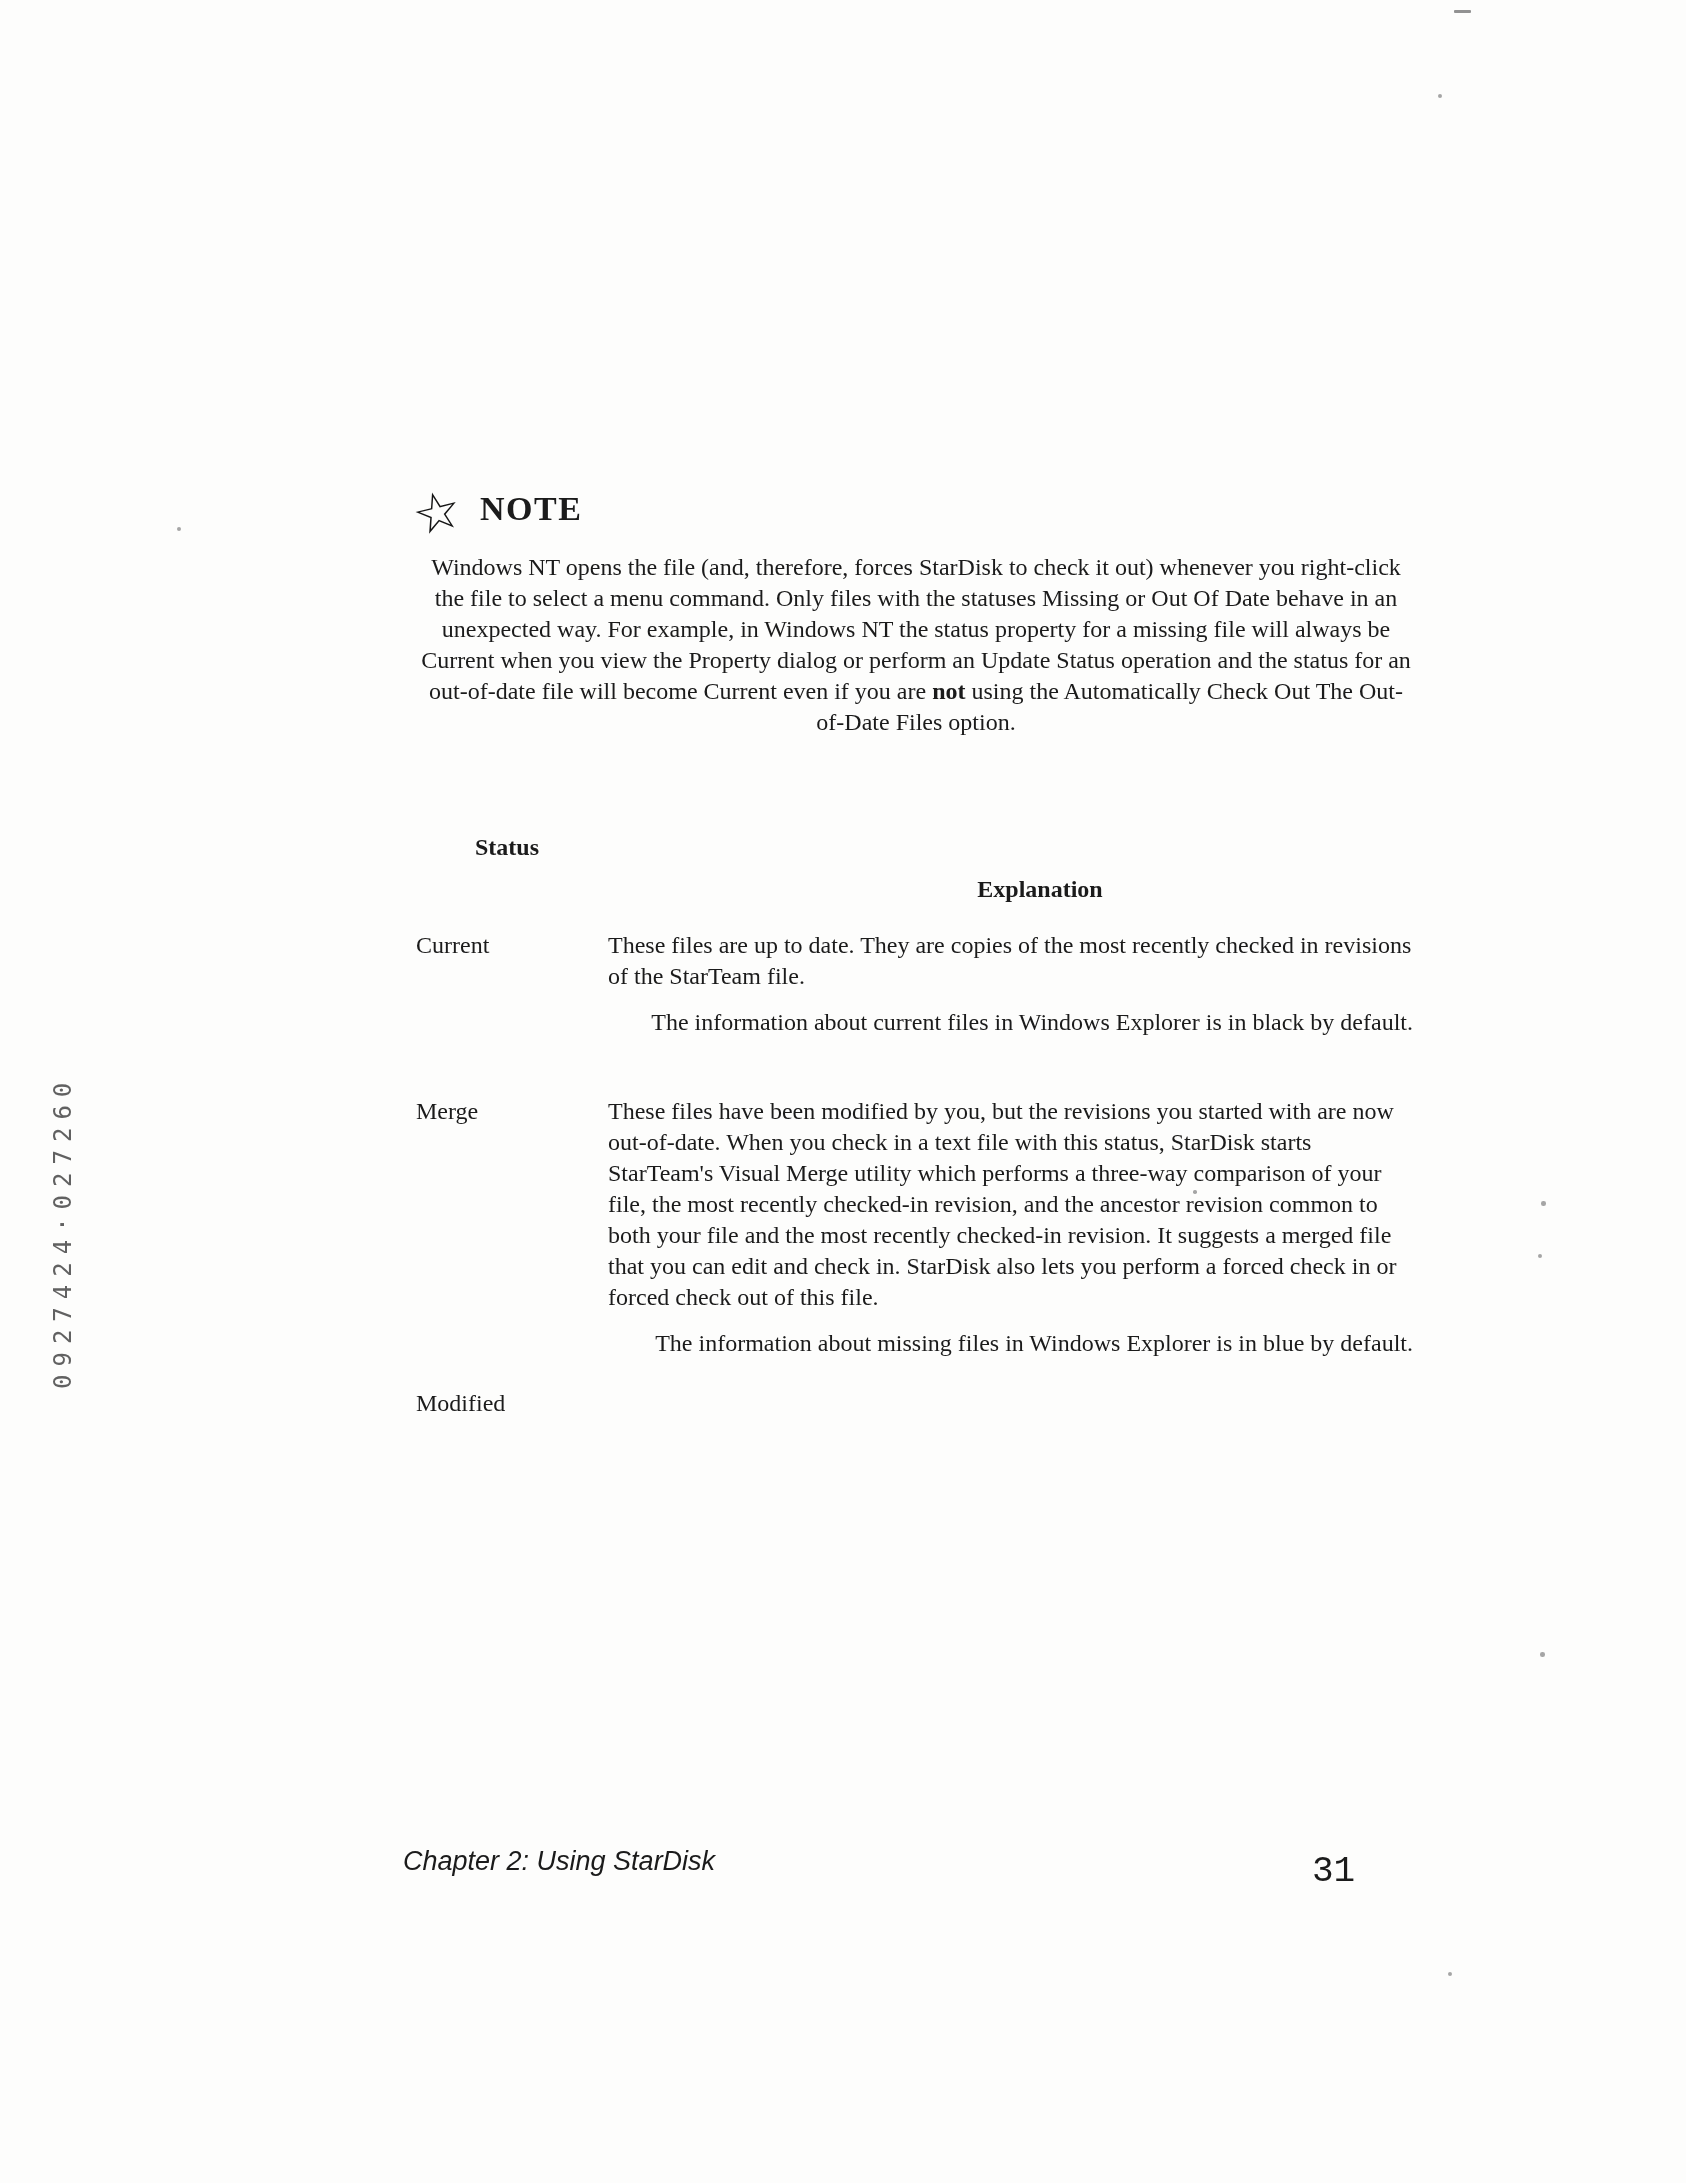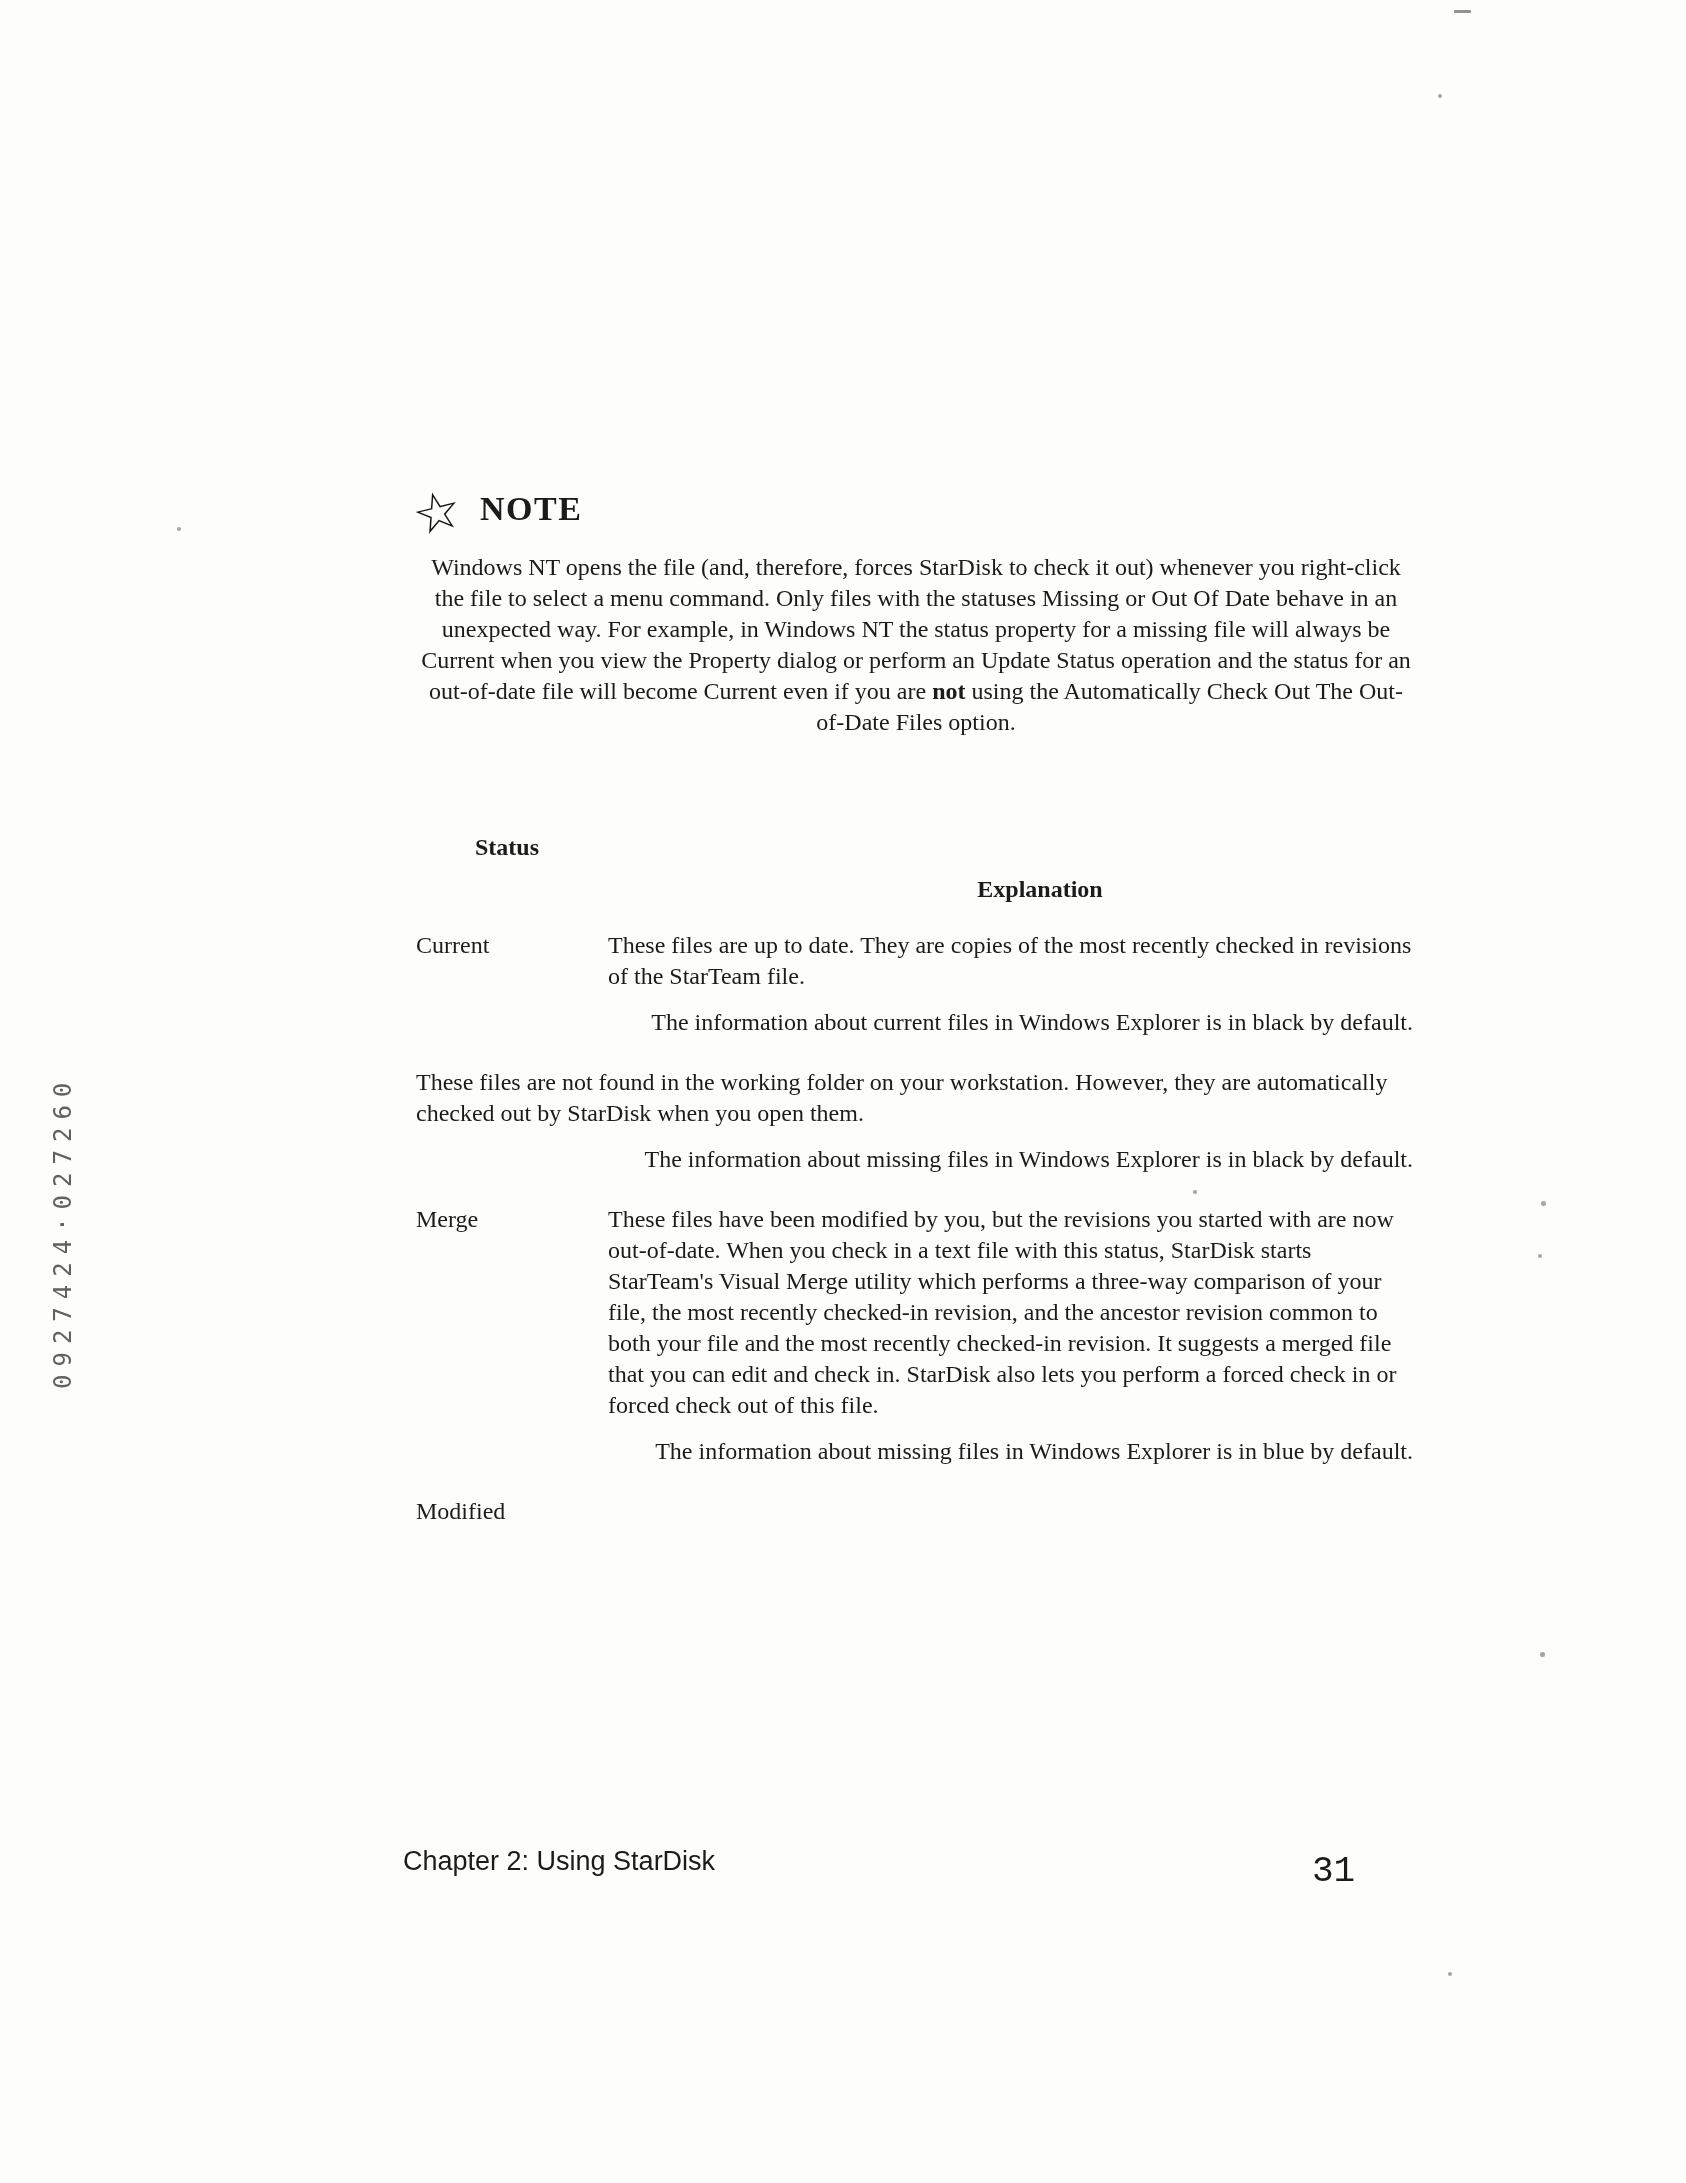--- a/index.html
+++ b/index.html
@@ -51,20 +51,21 @@
   .status-cell{width:192px; flex:0 0 192px;}
   .expl-cell{flex:1;}
   .expl-cell p{margin:0 0 15px 0;}
   .expl-cell p:last-child{margin-bottom:0;text-align:right;}
 
   
   .footer-chapter{
     position:absolute; left:403px; top:1846px;
     font-family:"Liberation Sans", sans-serif;
     font-size:27px;
+    font-style:italic;
   }
   .footer-page{
     position:absolute; left:1312px; top:1856px;
     font-family:Liberation Mono, monospace;
     font-size:36px;
   }
 
   
   .margin-artifact{
     position:absolute; left:48px; top:823px;
@@ -110,24 +111,20 @@
 
     <div class="t-row">
       <div class="status-cell">Current</div>
       <div class="expl-cell">
         <p>These files are up to date. They are copies of the most recently checked in revisions of the StarTeam file.</p>
         <p>The information about current files in Windows Explorer is in black by default.</p>
       </div>
     </div>
 
     <div class="t-row">
-      <div class="expl-cell">
-        <p>These files are not found in the working folder on your workstation. However, they are automatically checked out by StarDisk when you open them.</p>
-        <p>The information about missing files in Windows Explorer is in black by default.</p>
-      </div>
     </div>
 
     <div class="t-row">
       <div class="status-cell">Merge</div>
       <div class="expl-cell">
         <p>These files have been modified by you, but the revisions you started with are now out-of-date. When you check in a text file with this status, StarDisk starts StarTeam's Visual Merge utility which performs a three-way comparison of your file, the most recently checked-in revision, and the ancestor revision common to both your file and the most recently checked-in revision. It suggests a merged file that you can edit and check in. StarDisk also lets you perform a forced check in or forced check out of this file.</p>
         <p>The information about missing files in Windows Explorer is in blue by default.</p>
       </div>
     </div>
 

